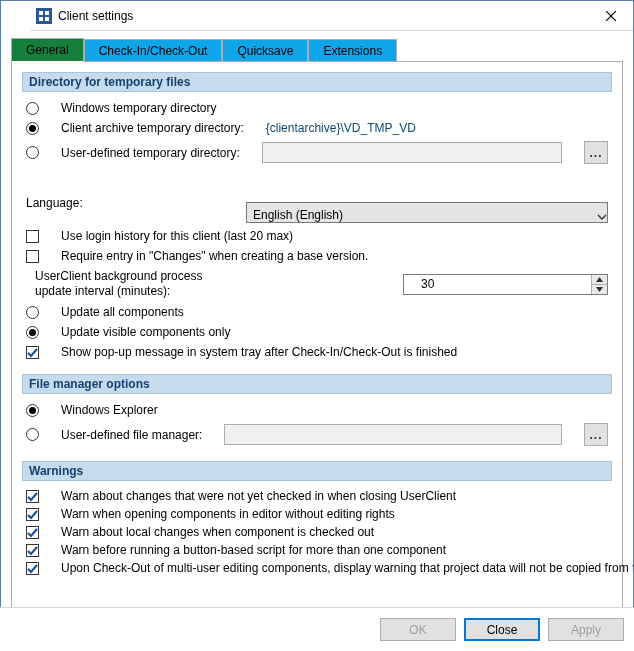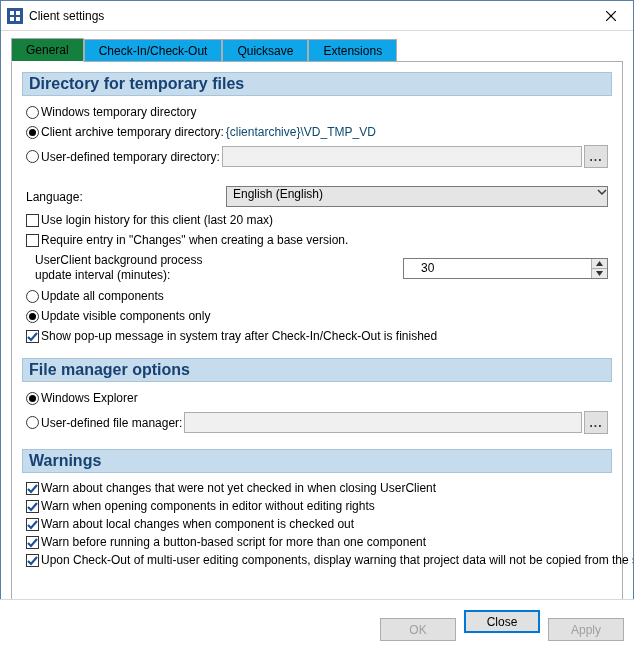--- a/index.html
+++ b/index.html
@@ -15,20 +15,21 @@
     border: 1px solid #5a7ea8;
   }
   
   .titlebar {
     height: 30px;
     display: flex;
     align-items: center;
     padding: 0 0 0 6px;
     background: #fff;
     border-bottom: 1px solid #d9d9d9;
+    margin-left: 29px;
   }
   .titlebar .app-icon {
     width: 16px; height: 16px;
     background: #2b5797;
     display: inline-flex;
     align-items: center;
     justify-content: center;
     margin-right: 6px;
   }
   .titlebar .app-icon svg { width:12px; height:12px; }
@@ -72,29 +73,29 @@
     height: 569px;
   }
   
   .section-header {
     background: #c6dbec;
     border: 1px solid #a7c4dd;
     color: #154273;
     font-weight: bold;
     padding: 2px 6px;
     margin-top: 6px;
-    font-size: 16px;
+    font-size: 12px;
   }
   .section-header.first { margin-top: 0; }
   .section-body { padding: 6px 4px 6px 4px; }
   .row {
     display: flex;
     align-items: center;
     padding: 3px 0;
-    gap: 2px;
+    gap: 22px;
   }
   .row.tight { padding: 2px 0; }
   .radio, .checkbox {
     width: 13px; height: 13px;
     flex: 0 0 auto;
     display:inline-flex; align-items:center; justify-content:center;
   }
   .radio { border:1px solid #333; border-radius:50%; background:#fff;}
   .radio .dot { width:7px; height:7px; border-radius:50%; background:#000; display:none;}
   .radio.checked .dot { display:block; }
@@ -119,23 +120,24 @@
     cursor:pointer;
     letter-spacing:1px;
     font-weight:bold;
     color:#333;
   }
   .select {
     flex:1;
     height:21px;
     border:1px solid #7a7a7a;
     background:#e5e5e5;
-    display:flex; align-items:flex-start; justify-content:space-between;
+    display:flex; align-items:flex-end; justify-content:space-between;
     padding: 0 0 0 6px;
     cursor:pointer;
+    margin-top:20px;
   }
   .select .chev { width:10px; height:10px; }
   .spinbox {
     width: 205px;
     height: 21px;
     border:1px solid #7a7a7a;
     background:#fff;
     display:flex; align-items:center;
     padding:0 0 0 17px;
   }
@@ -158,21 +160,21 @@
   }
   .btn {
     width: 76px; height:23px;
     border:1px solid #adadad;
     background:#e1e1e1;
     display:flex; align-items:center; justify-content:center;
     cursor:pointer;
     font-size:12px;
   }
   .btn.default { border:2px solid #0078d7; }
-  .btn.disabled { color:#a0a0a0; cursor:default;margin-top:8px;}
+  .btn.disabled { color:#a0a0a0; cursor:default;}
 </style>
 </head>
 <body>
 
 <div class="titlebar">
   <span class="app-icon">
     <svg viewBox="0 0 12 12">
         <rect x="1" y="1" width="4" height="4" fill="#fff"></rect>
         <rect x="7" y="1" width="4" height="4" fill="#fff"></rect>
         <rect x="1" y="7" width="4" height="4" fill="#fff"></rect>

